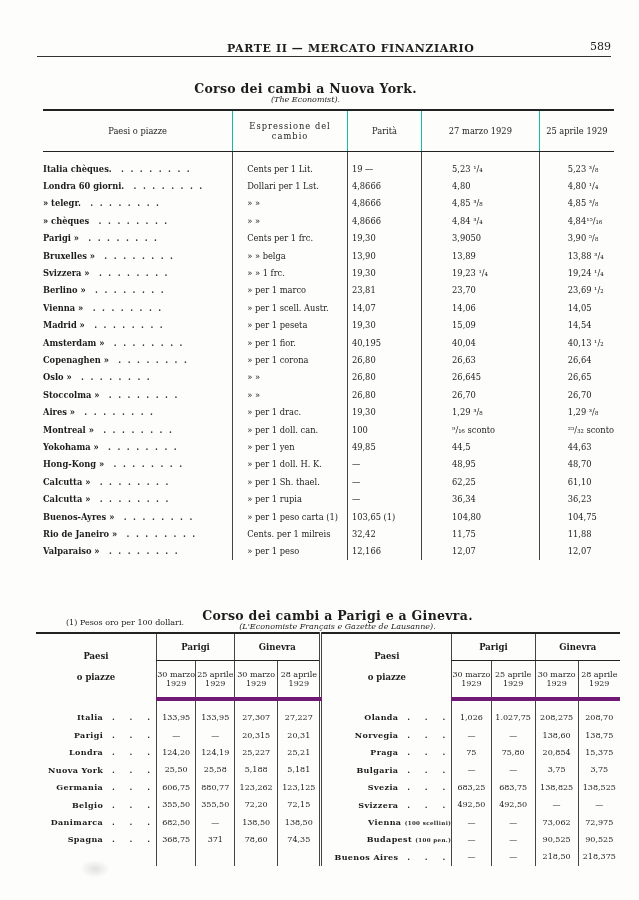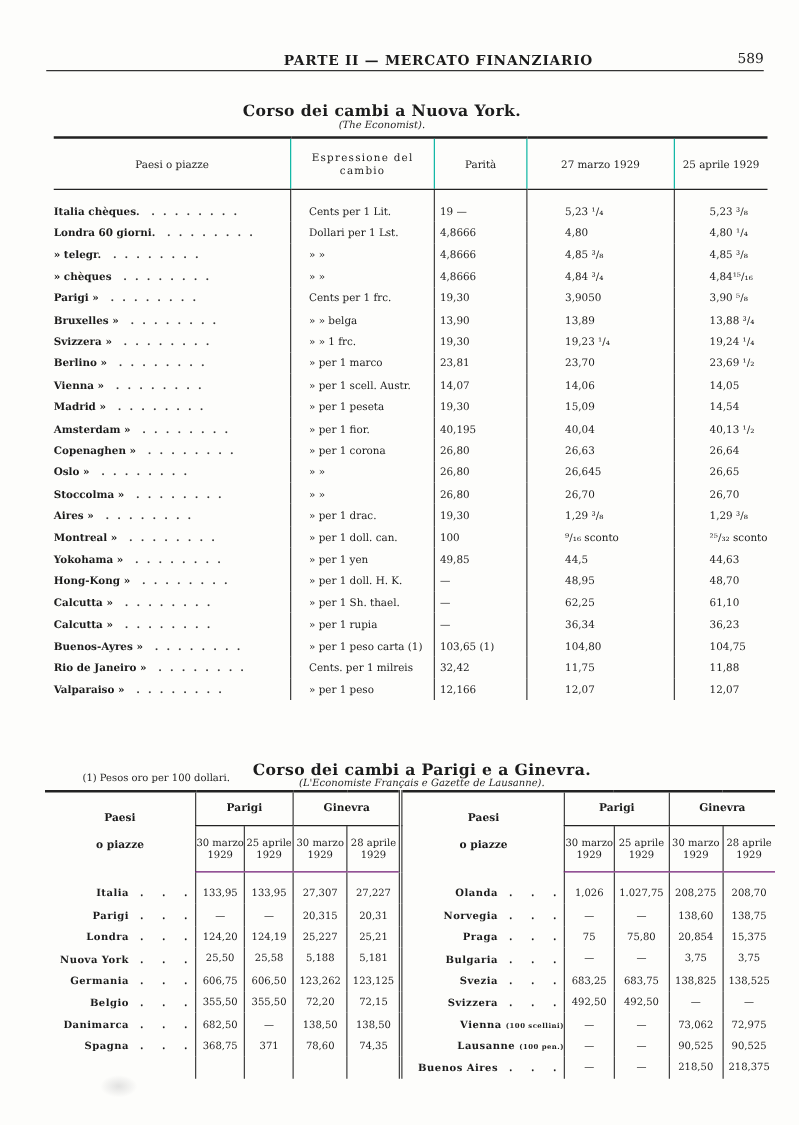--- a/index.html
+++ b/index.html
@@ -32,21 +32,21 @@
 
   .footnote { position: absolute; left: 66px; top: 575px; font-size: 8px; margin-top: 43px; }
 
   .t2-title { position: absolute; top: 605px; left: 0; width: 639px; text-align: center; }
   .t2-title .main { font-size: 12.5px; font-weight: bold; letter-spacing: 0.3px; position: relative; left: 18px; }
   .t2-title .sub { font-size: 8px; font-style: italic; display:block; position: relative; left: 18px; top: -2px; }
 
   #t2 { left: 36px; top: 632px; width: 584px; font-size: 8px; }
   #t2 th { font-weight: normal; padding: 0; font-size: 8px; line-height: 9px; }
   #t2 thead tr.r1 th { border-top: 2px solid #222; height: 26px; }
-  #t2 thead tr.r2 th { height: 36px; border-bottom: 1px solid #701a75; }
+  #t2 thead tr.r2 th { height: 36px; border-bottom: 4px solid #701a75; }
   #t2 th.grp { border-bottom: 1px solid #222; font-size: 8.5px; font-weight: bold; }
   #t2 .vl { border-left: 1px solid #444; }
   #t2 .dvl { border-left: 3px double #444; }
   #t2 td { height: 17.4px; padding: 0; white-space: nowrap; text-align: center; }
   #t2 tbody tr:first-child td { padding-top: 8px; }
   #t2 td.name { text-align: right; font-weight: bold; padding-left: 12px; letter-spacing: 0.4px; }
   #t2 td.name .d { letter-spacing: 6px; }
   #t2 .paesi-h { font-weight: bold; font-size: 8.5px; }
   .small { font-size: 5.5px; font-weight: bold; }
   .stain { position: absolute; left: 80px; top: 860px; width: 30px; height: 18px; background: radial-gradient(#cfcfcf 0%, transparent 70%); opacity: 0.6; }
@@ -318,21 +318,21 @@
         <td class="vl">5,181</td>
         <td class="name dvl"><span>Bulgaria</span><span class="d"> . . .</span></td>
         <td class="vl">—</td>
         <td class="vl">—</td>
         <td class="vl">3,75</td>
         <td class="vl">3,75</td>
       </tr>
       <tr>
         <td class="name "><span>Germania</span><span class="d"> . . .</span></td>
         <td class="vl">606,75</td>
-        <td class="vl">606,50</td>
+        <td class="vl">880,77</td>
         <td class="vl">123,262</td>
         <td class="vl">123,125</td>
         <td class="name dvl"><span>Svezia</span><span class="d"> . . .</span></td>
         <td class="vl">683,25</td>
         <td class="vl">683,75</td>
         <td class="vl">138,825</td>
         <td class="vl">138,525</td>
       </tr>
       <tr>
         <td class="name "><span>Belgio</span><span class="d"> . . .</span></td>
@@ -357,21 +357,21 @@
         <td class="vl">—</td>
         <td class="vl">73,062</td>
         <td class="vl">72,975</td>
       </tr>
       <tr>
         <td class="name "><span>Spagna</span><span class="d"> . . .</span></td>
         <td class="vl">368,75</td>
         <td class="vl">371</td>
         <td class="vl">78,60</td>
         <td class="vl">74,35</td>
-        <td class="name dvl"><span>Lausanne</span> <span class="small">(100 pen.)</span></td>
+        <td class="name dvl"><span>Budapest</span> <span class="small">(100 pen.)</span></td>
         <td class="vl">—</td>
         <td class="vl">—</td>
         <td class="vl">90,525</td>
         <td class="vl">90,525</td>
       </tr>
       <tr>
         <td class="name "></td>
         <td class="vl"></td>
         <td class="vl"></td>
         <td class="vl"></td>

